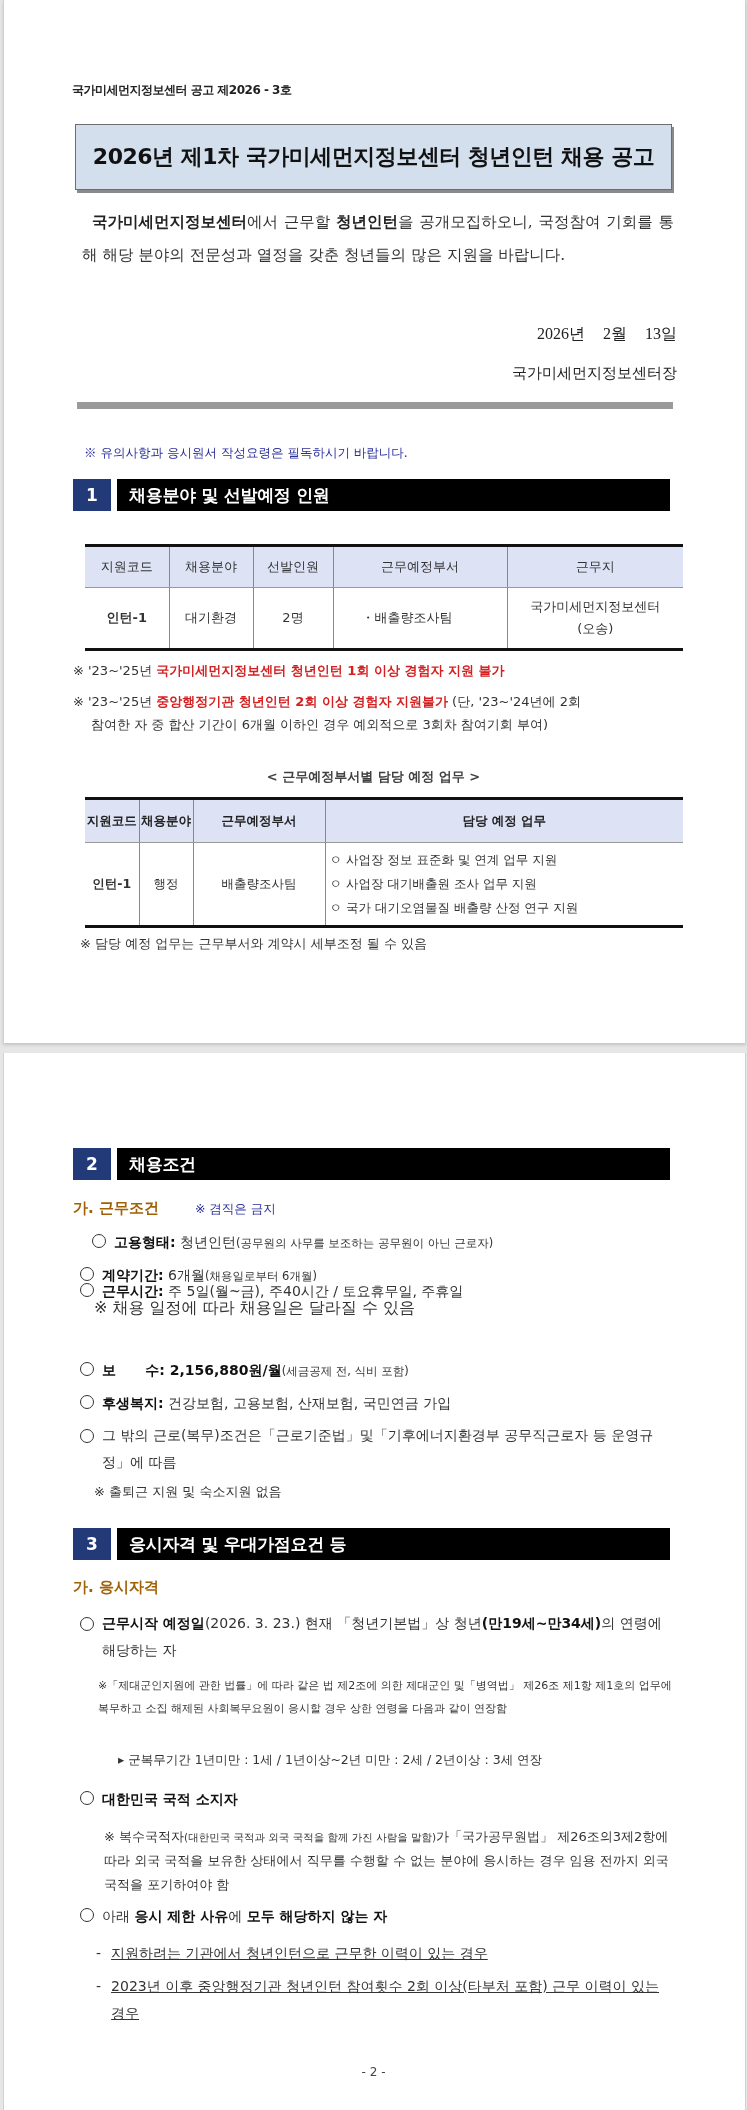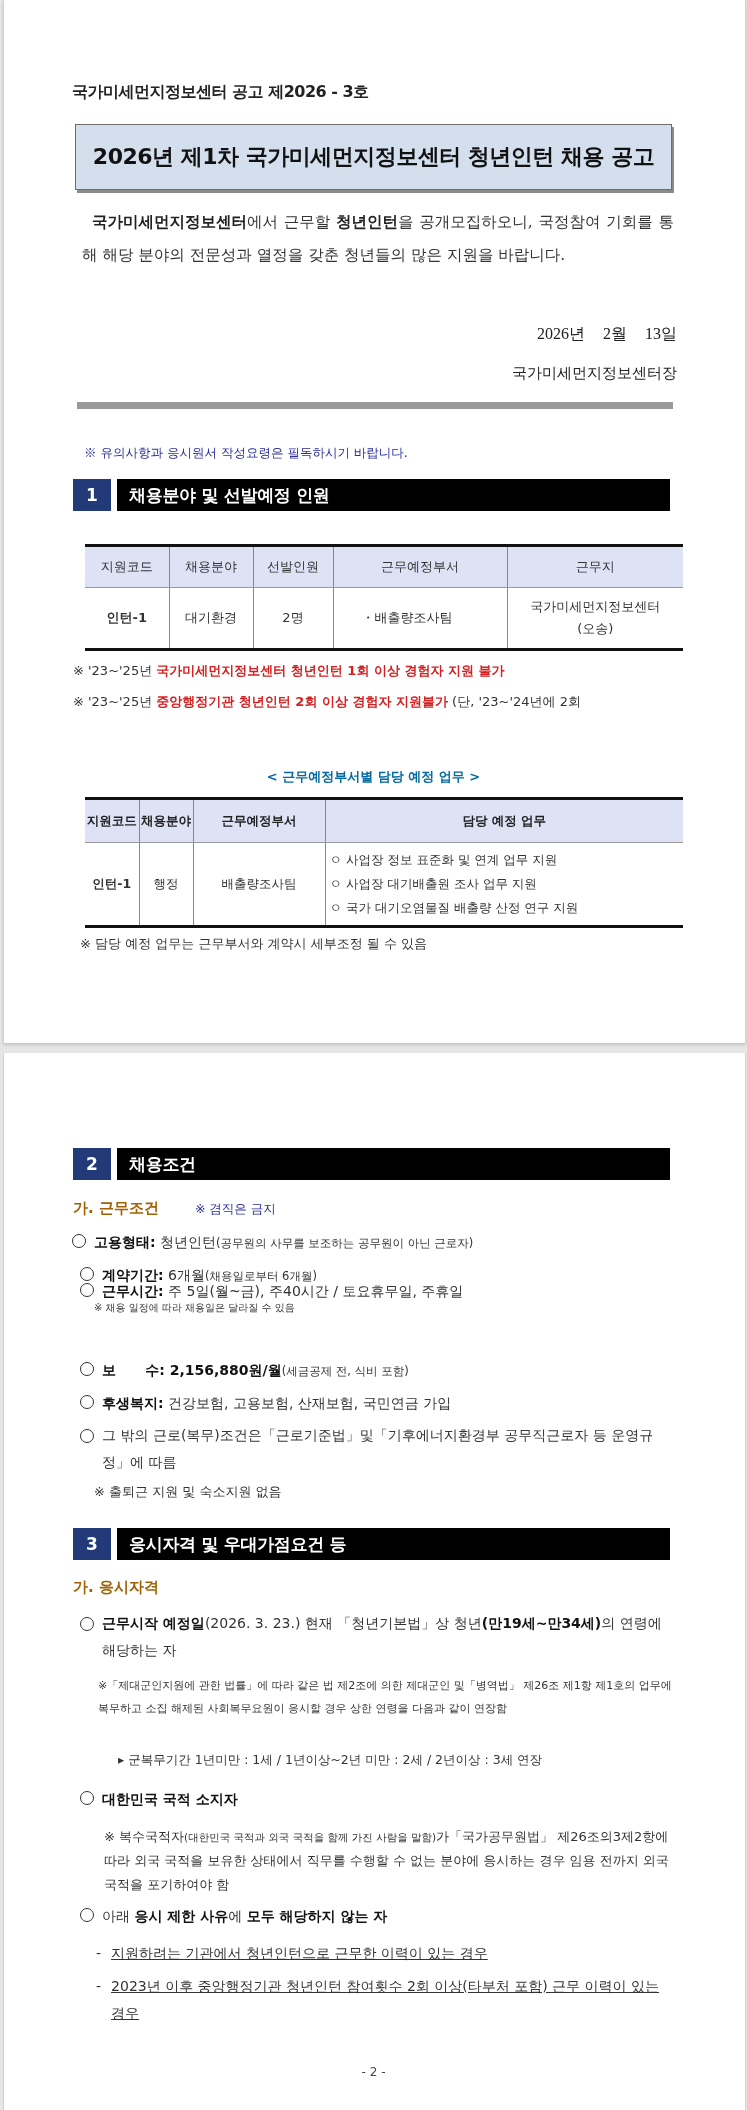--- a/index.html
+++ b/index.html
@@ -7,21 +7,21 @@
     width:747px; height:2110px; background:#e6e6e6; position:relative; overflow:hidden;
     font-family:"DejaVu Sans","Liberation Sans",sans-serif; color:#222;
   }
   .page {
     position:absolute; left:3px; width:741px; background:#fff;
     border-left:1px solid #d0d0d0; border-right:1px solid #d0d0d0;
   }
   #page1 { top:0; height:1043px; box-shadow:0 2px 3px rgba(0,0,0,.15); }
   #page2 { top:1053px; height:1057px; }
   .abs { position:absolute; }
-  .notice-no { left:72px; top:82px; font-size:16px; font-weight:bold; letter-spacing:-0.5px; }
+  .notice-no { left:72px; top:82px; font-size:12px; font-weight:bold; letter-spacing:-0.5px; }
   .title-box {
     left:75px; top:124px; width:595px; height:64px; background:#d4dfee;
     border:1px solid #6d6d6d; box-shadow:2px 3px 0 #8a8a8a;
     display:flex; align-items:center; justify-content:center;
     font-size:22px; font-weight:bold; letter-spacing:-0.5px; color:#111;
   }
   .intro { left:82px; top:206px; width:592px; font-family:"DejaVu Serif","Liberation Serif",serif; font-size:15.5px; line-height:33px; text-align:justify; text-indent:10px; color:#333; }
   .intro b { font-family:"DejaVu Sans","Liberation Sans",sans-serif; font-weight:bold; color:#222; }
   .date { right:70px; top:324px; font-family:"Liberation Serif",serif; font-size:16px; word-spacing:14px; color:#222; }
   .signer { right:70px; top:364px; font-family:"DejaVu Serif","Liberation Serif",serif; font-size:15px; color:#222; }
@@ -36,21 +36,21 @@
   .t1 th:first-child, .t1 td:first-child, .t2 th:first-child, .t2 td:first-child { border-left:none; }
   .t1 th:last-child, .t1 td:last-child, .t2 th:last-child, .t2 td:last-child { border-right:none; }
   .t1 thead tr { border-top:3px solid #111; }
   .t1 tbody tr { border-bottom:3px solid #111; }
   th { background:#dde2f5; font-weight:normal; color:#333; border-bottom:1px solid #999; }
   .t1 th { height:38px; }
   .t1 td { height:58px; color:#333; }
   .bold { font-weight:bold; color:#111; }
   .note { font-size:13px; color:#333; }
   .red { color:#d42020; font-weight:bold; }
-  .sub-caption { left:0; width:747px; top:768px; text-align:center; font-size:13px; font-weight:bold; color:#0369a1; }
+  .sub-caption { left:0; width:747px; top:768px; text-align:center; font-size:13px; font-weight:bold; color:#404040; }
   .t2 { left:73px; top:797px; width:598px; font-size:12.5px; }
   .t2 thead tr { border-top:3px solid #111; }
   .t2 tbody tr { border-bottom:3px solid #111; }
   .t2 th { height:40px; font-weight:bold; color:#222; }
   .t2 td { height:80px; color:#333; }
   .t2 td.duties { text-align:left; padding-left:4px; line-height:24px; }
   .h-ga { font-size:15px; font-weight:bold; color:#a16207; }
   .item { font-size:14px; color:#333; line-height:27px; }
   .item b { color:#111; }
   .circle { display:inline-block; width:12px; height:12px; border:1px solid #333; border-radius:50%; margin-right:8px; vertical-align:-1px; }
@@ -105,21 +105,21 @@
     <td style="text-align:left;padding-left:28px;">・배출량조사팀</td>
     <td style="line-height:22px;">
           <div>국가미세먼지정보센터</div>
           <div>(오송)</div>
         </td>
   </tr>
     </tbody>
 </table>
 
 <div class="abs note" style="left:73px;top:662px;"><span>※ '23~'25년 </span><span class="red">국가미세먼지정보센터 청년인턴 1회 이상 경험자 지원 불가</span></div>
-<div class="abs note" style="left:73px;top:690px;width:600px;line-height:23px;"><span>※ '23~'25년 </span><span class="red">중앙행정기관 청년인턴 2회 이상 경험자 지원불가</span><span> (단, '23~'24년에 2회</span></div>
+<div class="abs note" style="left:73px;top:690px;width:600px;line-height:23px;"><span>※ '23~'25년 </span><span class="red">중앙행정기관 청년인턴 2회 이상 경험자 지원불가</span><span> (단, '23~'24년에 2회</span><div style="padding-left:18px;">참여한 자 중 합산 기간이 6개월 이하인 경우 예외적으로 3회차 참여기회 부여)</div></div>
 
 <div class="abs sub-caption">&lt; 근무예정부서별 담당 예정 업무 &gt;</div>
 
 <table class="t2">
   <colgroup>
       <col style="width:54px">
       <col style="width:54px">
       <col style="width:132px">
       <col>
     </colgroup>
@@ -149,23 +149,23 @@
 
 <div id="page2" class="page"></div>
 
 <div class="abs sec-hdr" style="top:1148px;">
   <div class="sec-num">2</div>
   <div class="sec-title">채용조건</div>
 </div>
 
 <div class="abs" style="left:73px;top:1198px;"><span class="h-ga">가. 근무조건</span><span style="margin-left:36px;font-size:12.5px;color:#2a2e9a;">※ 겸직은 금지</span></div>
 
-<div class="abs item" style="left:72px;top:1229px;"><span class="circle"></span><b>고용형태:</b><span> 청년인턴</span><span class="small">(공무원의 사무를 보조하는 공무원이 아닌 근로자)</span></div>
+<div class="abs item" style="left:92px;top:1229px;"><span class="circle"></span><b>고용형태:</b><span> 청년인턴</span><span class="small">(공무원의 사무를 보조하는 공무원이 아닌 근로자)</span></div>
 <div class="abs item" style="left:80px;top:1262px;"><span class="circle"></span><b>계약기간:</b><span> 6개월</span><span class="small">(채용일로부터 6개월)</span></div>
-<div class="abs item" style="left:94px;top:1294px;font-size:10px;">※ 채용 일정에 따라 채용일은 달라질 수 있음</div>
+<div class="abs item" style="left:94px;top:1294px;font-size:16px;">※ 채용 일정에 따라 채용일은 달라질 수 있음</div>
 <div class="abs item" style="left:80px;top:1278px;"><span class="circle"></span><b>근무시간:</b><span> 주 5일(월~금), 주40시간 / 토요휴무일, 주휴일</span></div>
 <div class="abs item" style="left:80px;top:1357px;"><span class="circle"></span><b style="white-space:pre;">보      수:</b><b> 2,156,880원/월</b><span class="small">(세금공제 전, 식비 포함)</span></div>
 <div class="abs item" style="left:80px;top:1390px;"><span class="circle"></span><b>후생복지:</b><span> 건강보험, 고용보험, 산재보험, 국민연금 가입</span></div>
 <div class="abs item" style="left:80px;top:1422px;width:596px;display:flex;">
     <span class="circle" style="flex:none;margin-top:7px;"></span>
     <span>그 밖의 근로(복무)조건은「근로기준법」및「기후에너지환경부 공무직근로자 등 운영규정」에 따름</span>
   </div>
 <div class="abs item" style="left:94px;top:1478px;font-size:13px;">※ 출퇴근 지원 및 숙소지원 없음</div>
 
 <div class="abs sec-hdr" style="top:1528px;">

